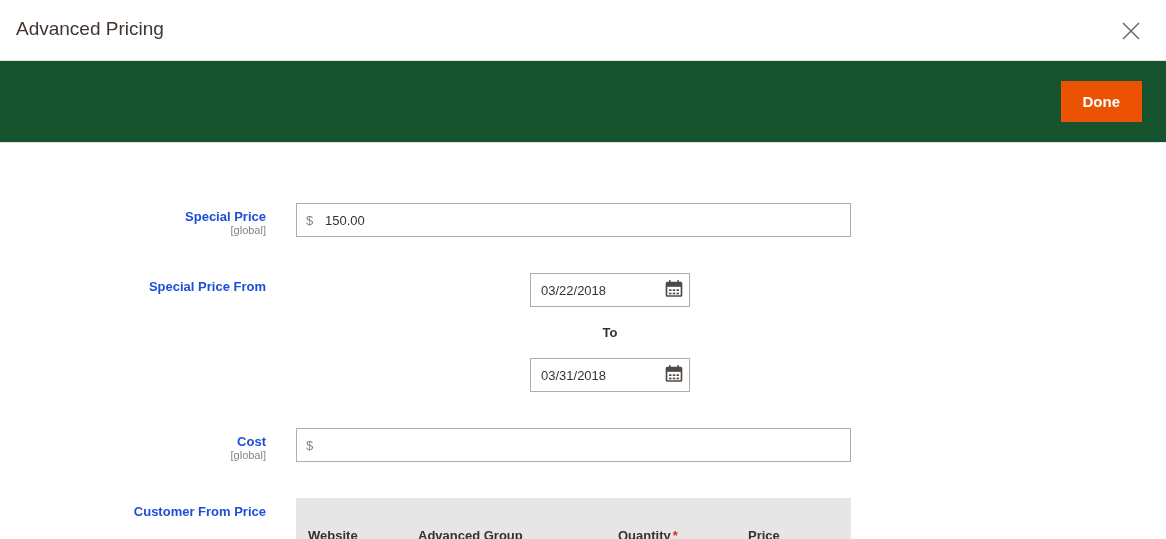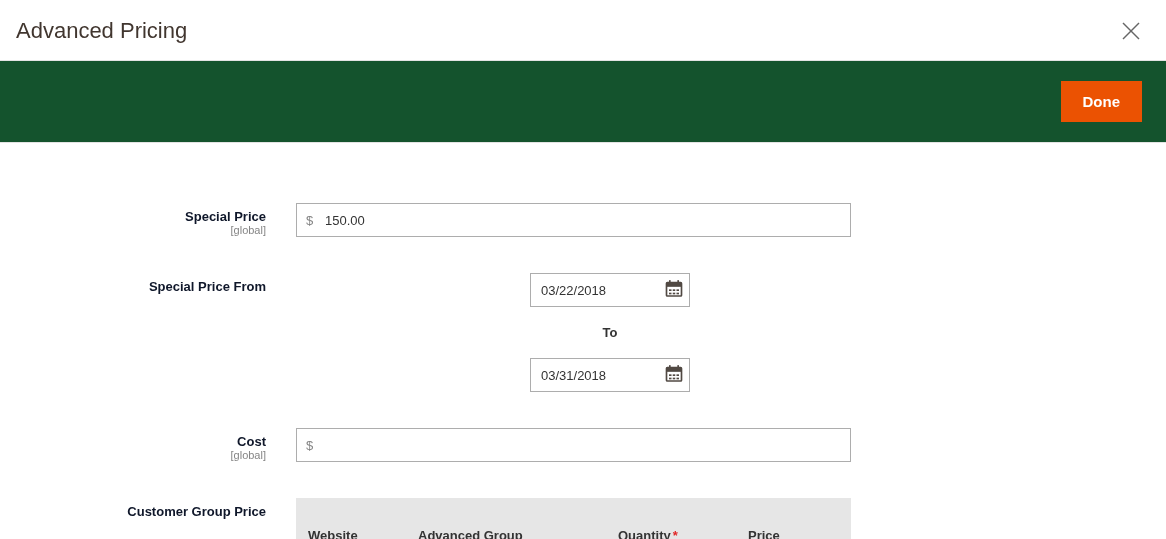--- a/index.html
+++ b/index.html
@@ -13,21 +13,21 @@
       width: 1166px;
       position: relative;
     }
     .modal-header {
       padding: 18px 16px 14px 16px;
       display: flex;
       justify-content: space-between;
       align-items: flex-start;
     }
     .modal-title {
-      font-size: 22px;
+      font-size: 19px;
       font-weight: 400;
       color: #41362f;
     }
     .close-x {
       font-size: 24px;
       line-height: 1;
       color: #666;
       cursor: pointer;
       padding: 2px 10px;
     }
@@ -59,21 +59,21 @@
     }
     .label-col {
       width: 240px;
       text-align: right;
       padding-right: 30px;
       padding-top: 6px;
     }
     .label-main {
       font-size: 13px;
       font-weight: 600;
-      color: #0f172a;
+      color: #1d4ed8;
       margin-top: 19px;
     }
     .label-sub {
       font-size: 11px;
       color: #858585;
       display: block;
     }
     .field-col {
       flex: 1;
     }
@@ -246,21 +246,21 @@
       <div class="field-col">
         <div class="currency-wrap">
           <span class="currency-symbol">$</span>
           <input type="text" class="text-input" value="" style="">
         </div>
       </div>
     </div>
 
     <div class="form-row">
       <div class="label-col">
-        <span class="label-main">Customer Group Price</span>
+        <span class="label-main">Customer From Price</span>
       </div>
       <div class="field-col">
         <div class="group-table">
           <div class="group-head">
             <div class="gh-website">Website</div>
             <div class="gh-group">Advanced Group</div>
             <div class="gh-qty">
               <span>Quantity</span><span class="req-star">*</span>
             </div>
             <div class="gh-price">Price</div>

